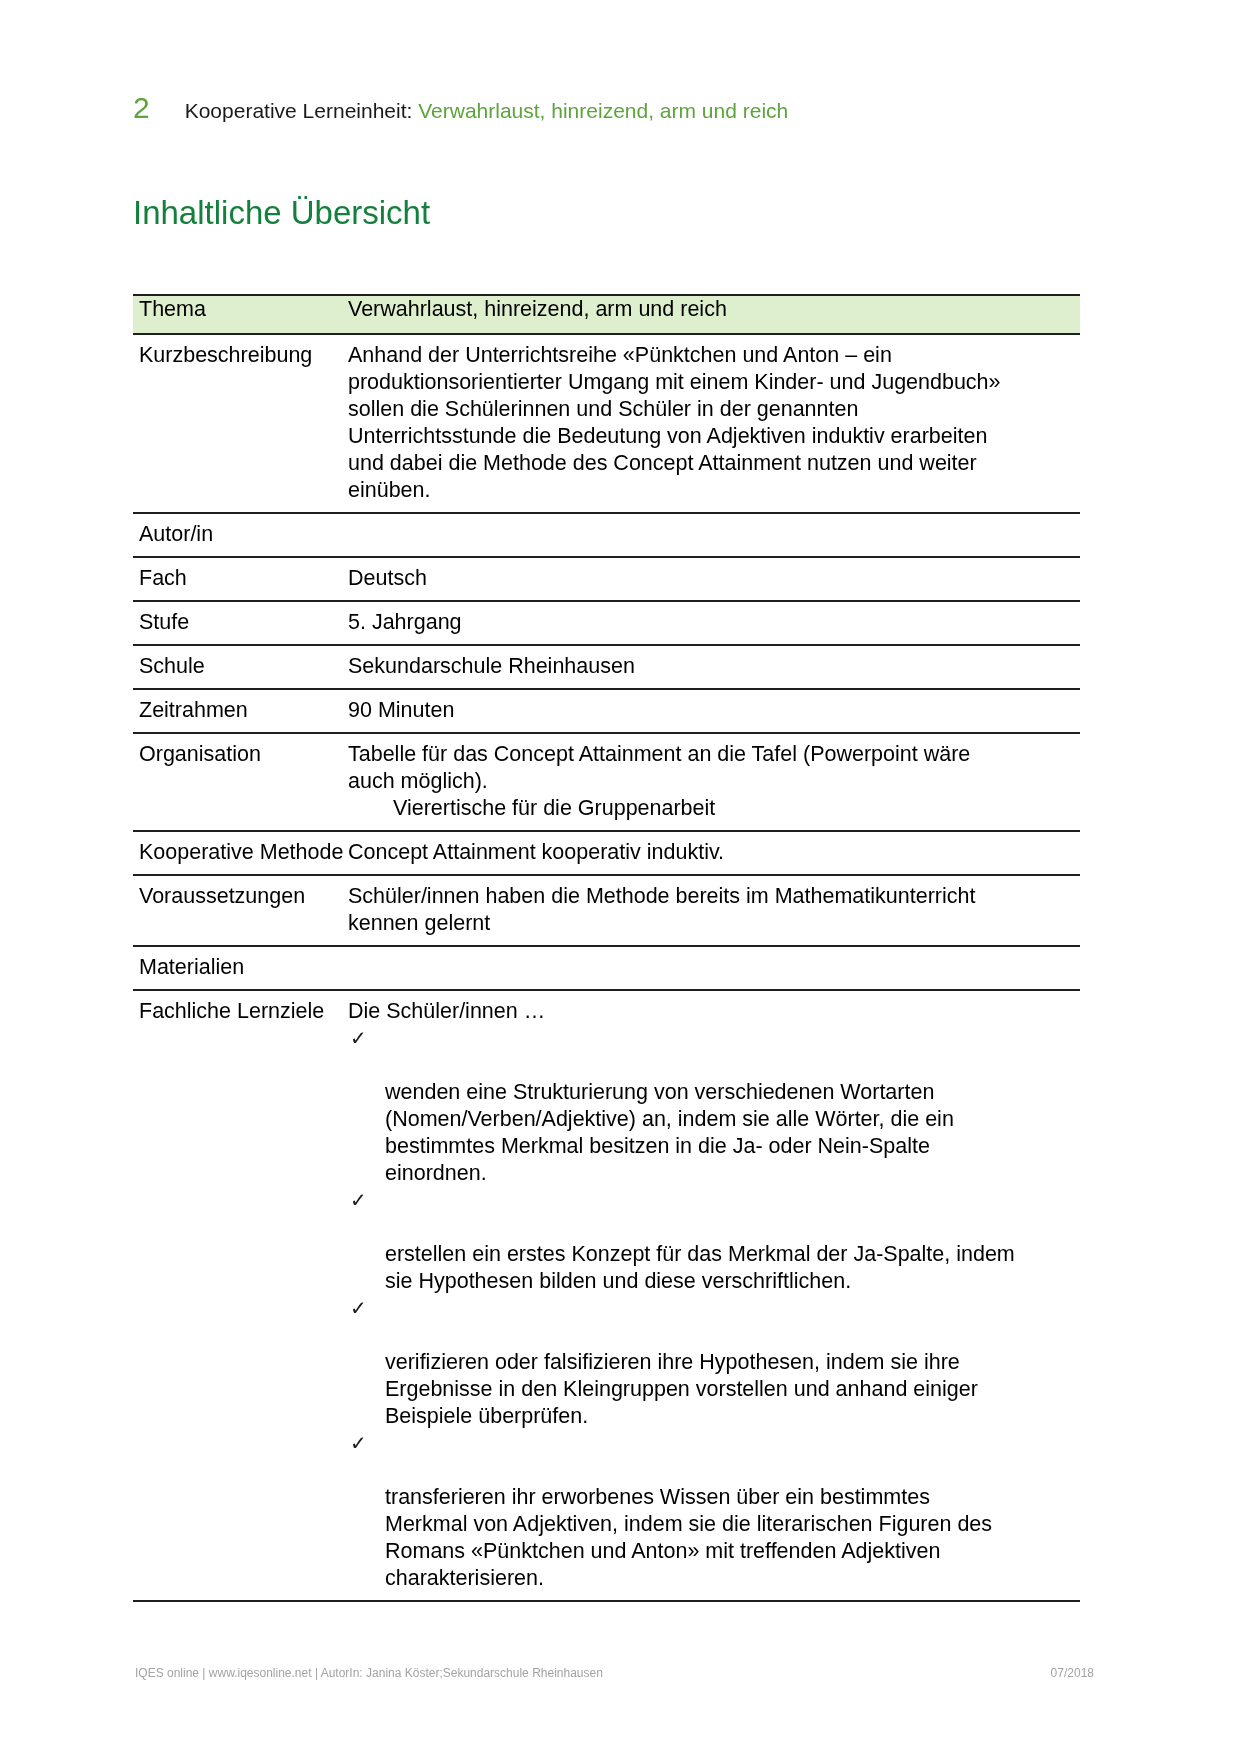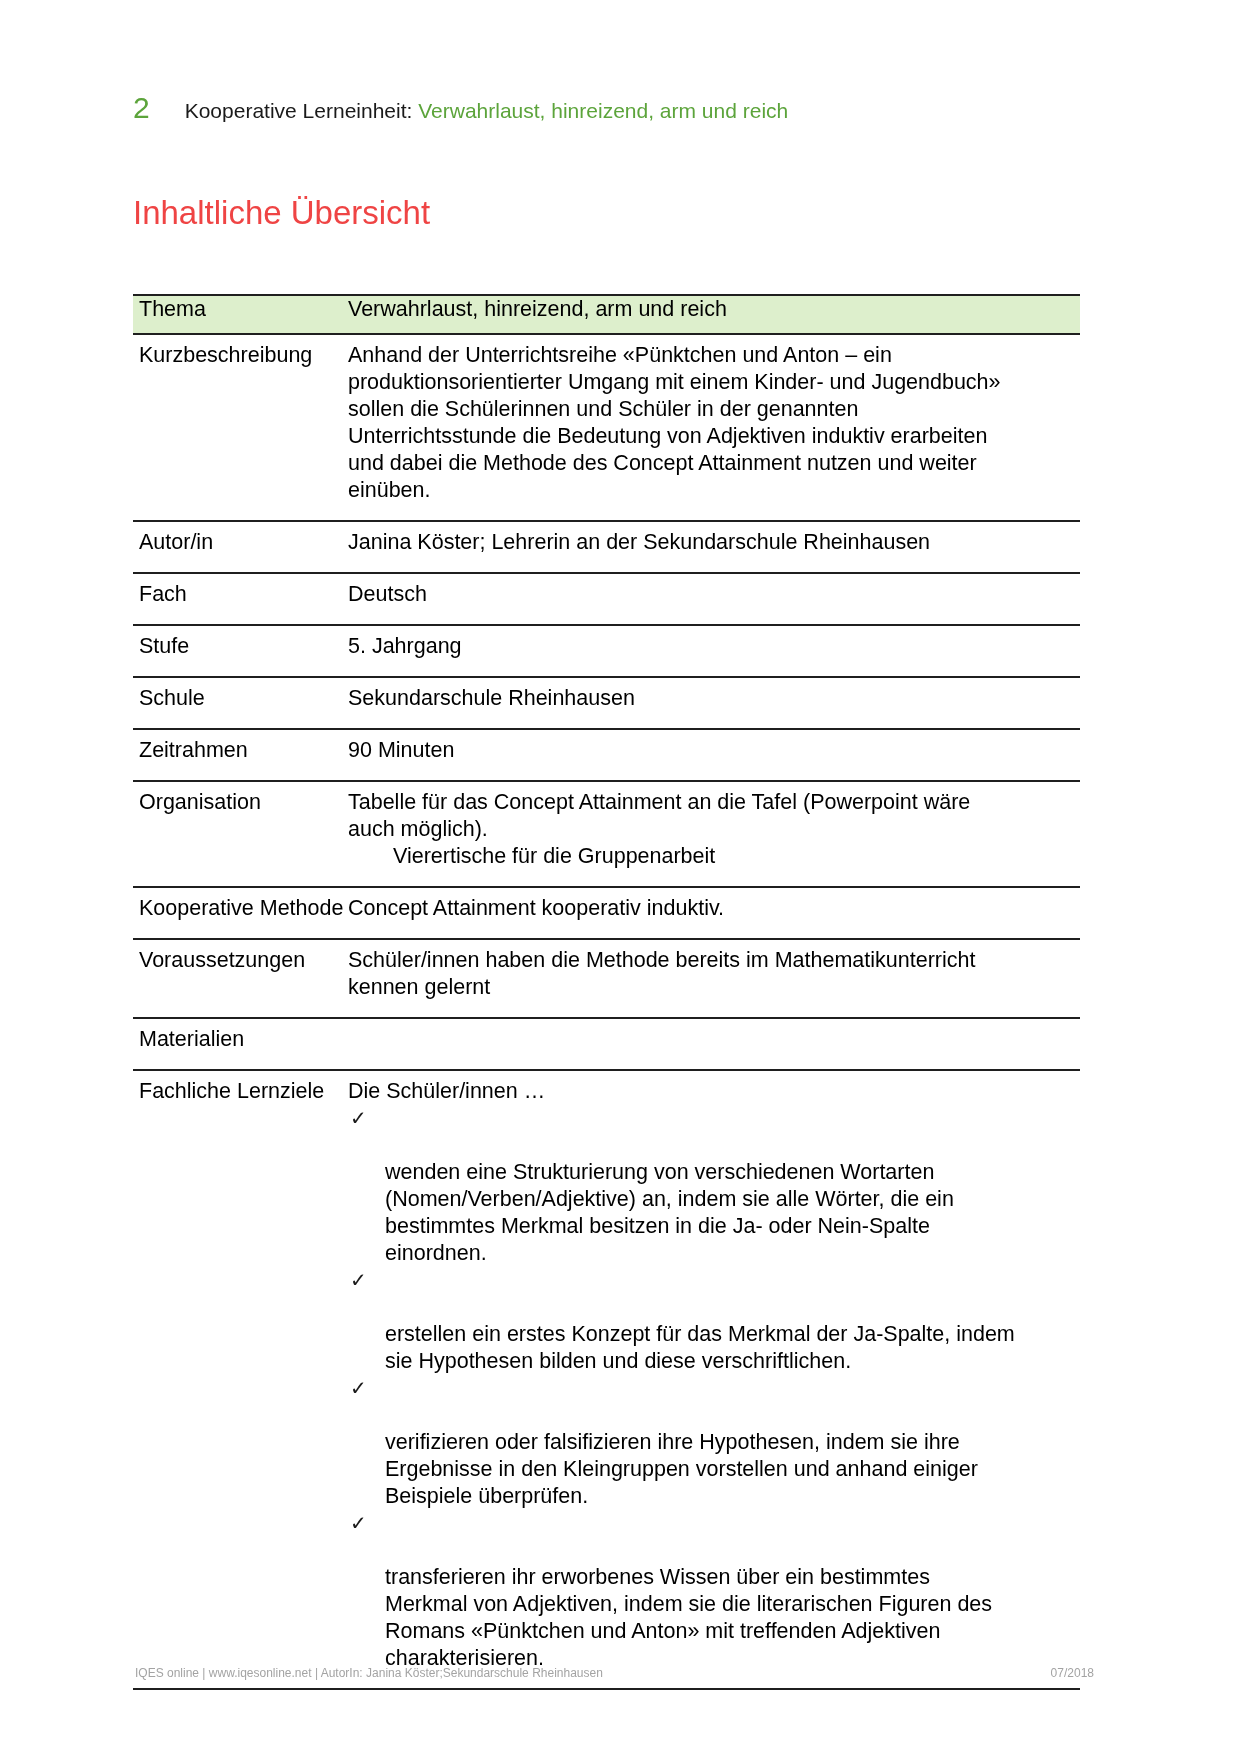--- a/index.html
+++ b/index.html
@@ -36,34 +36,34 @@
     color: #1a1a1a;
     margin-top: 28px;
   }
   .doc-header-text .accent { color: #5ca43b; }
   
   .page-title {
     margin: 68px 0 0 0;
     font-size: 33px;
     line-height: 40px;
     font-weight: 400;
-    color: #ef4444;
+    color: #15803d;
   }
   
   .otable {
     margin-top: 61px;
     width: 947px;
     border-bottom: 2px solid #1f1f1f;
     font-size: 21.5px;
     line-height: 27px;
   }
   .trow {
     display: flex;
     border-top: 2px solid #1f1f1f;
-    padding: 7px 0 16px 0;
+    padding: 7px 0 8px 0;
   }
   .trow.head {
     background: #ddefcc;
     padding: 0 0 10px 0;
   }
   .tlabel {
     flex: 0 0 215px;
     width: 215px;
     box-sizing: border-box;
     padding-left: 6px;
@@ -143,23 +143,20 @@
 produktionsorientierter Umgang mit einem Kinder- und Jugendbuch»
 sollen die Schülerinnen und Schüler in der genannten
 Unterrichtsstunde die Bedeutung von Adjektiven induktiv erarbeiten
 und dabei die Methode des Concept Attainment nutzen und weiter
 einüben.</div>
         </div>
       </div>
 
       <div class="trow">
         <div class="tlabel">Autor/in</div>
-        <div class="tvalue">
-          <div class="para preline">Janina Köster; Lehrerin an der Sekundarschule Rheinhausen</div>
-        </div>
       </div>
 
       <div class="trow">
         <div class="tlabel">Fach</div>
         <div class="tvalue">
           <div class="para preline">Deutsch</div>
         </div>
       </div>
 
       <div class="trow">

